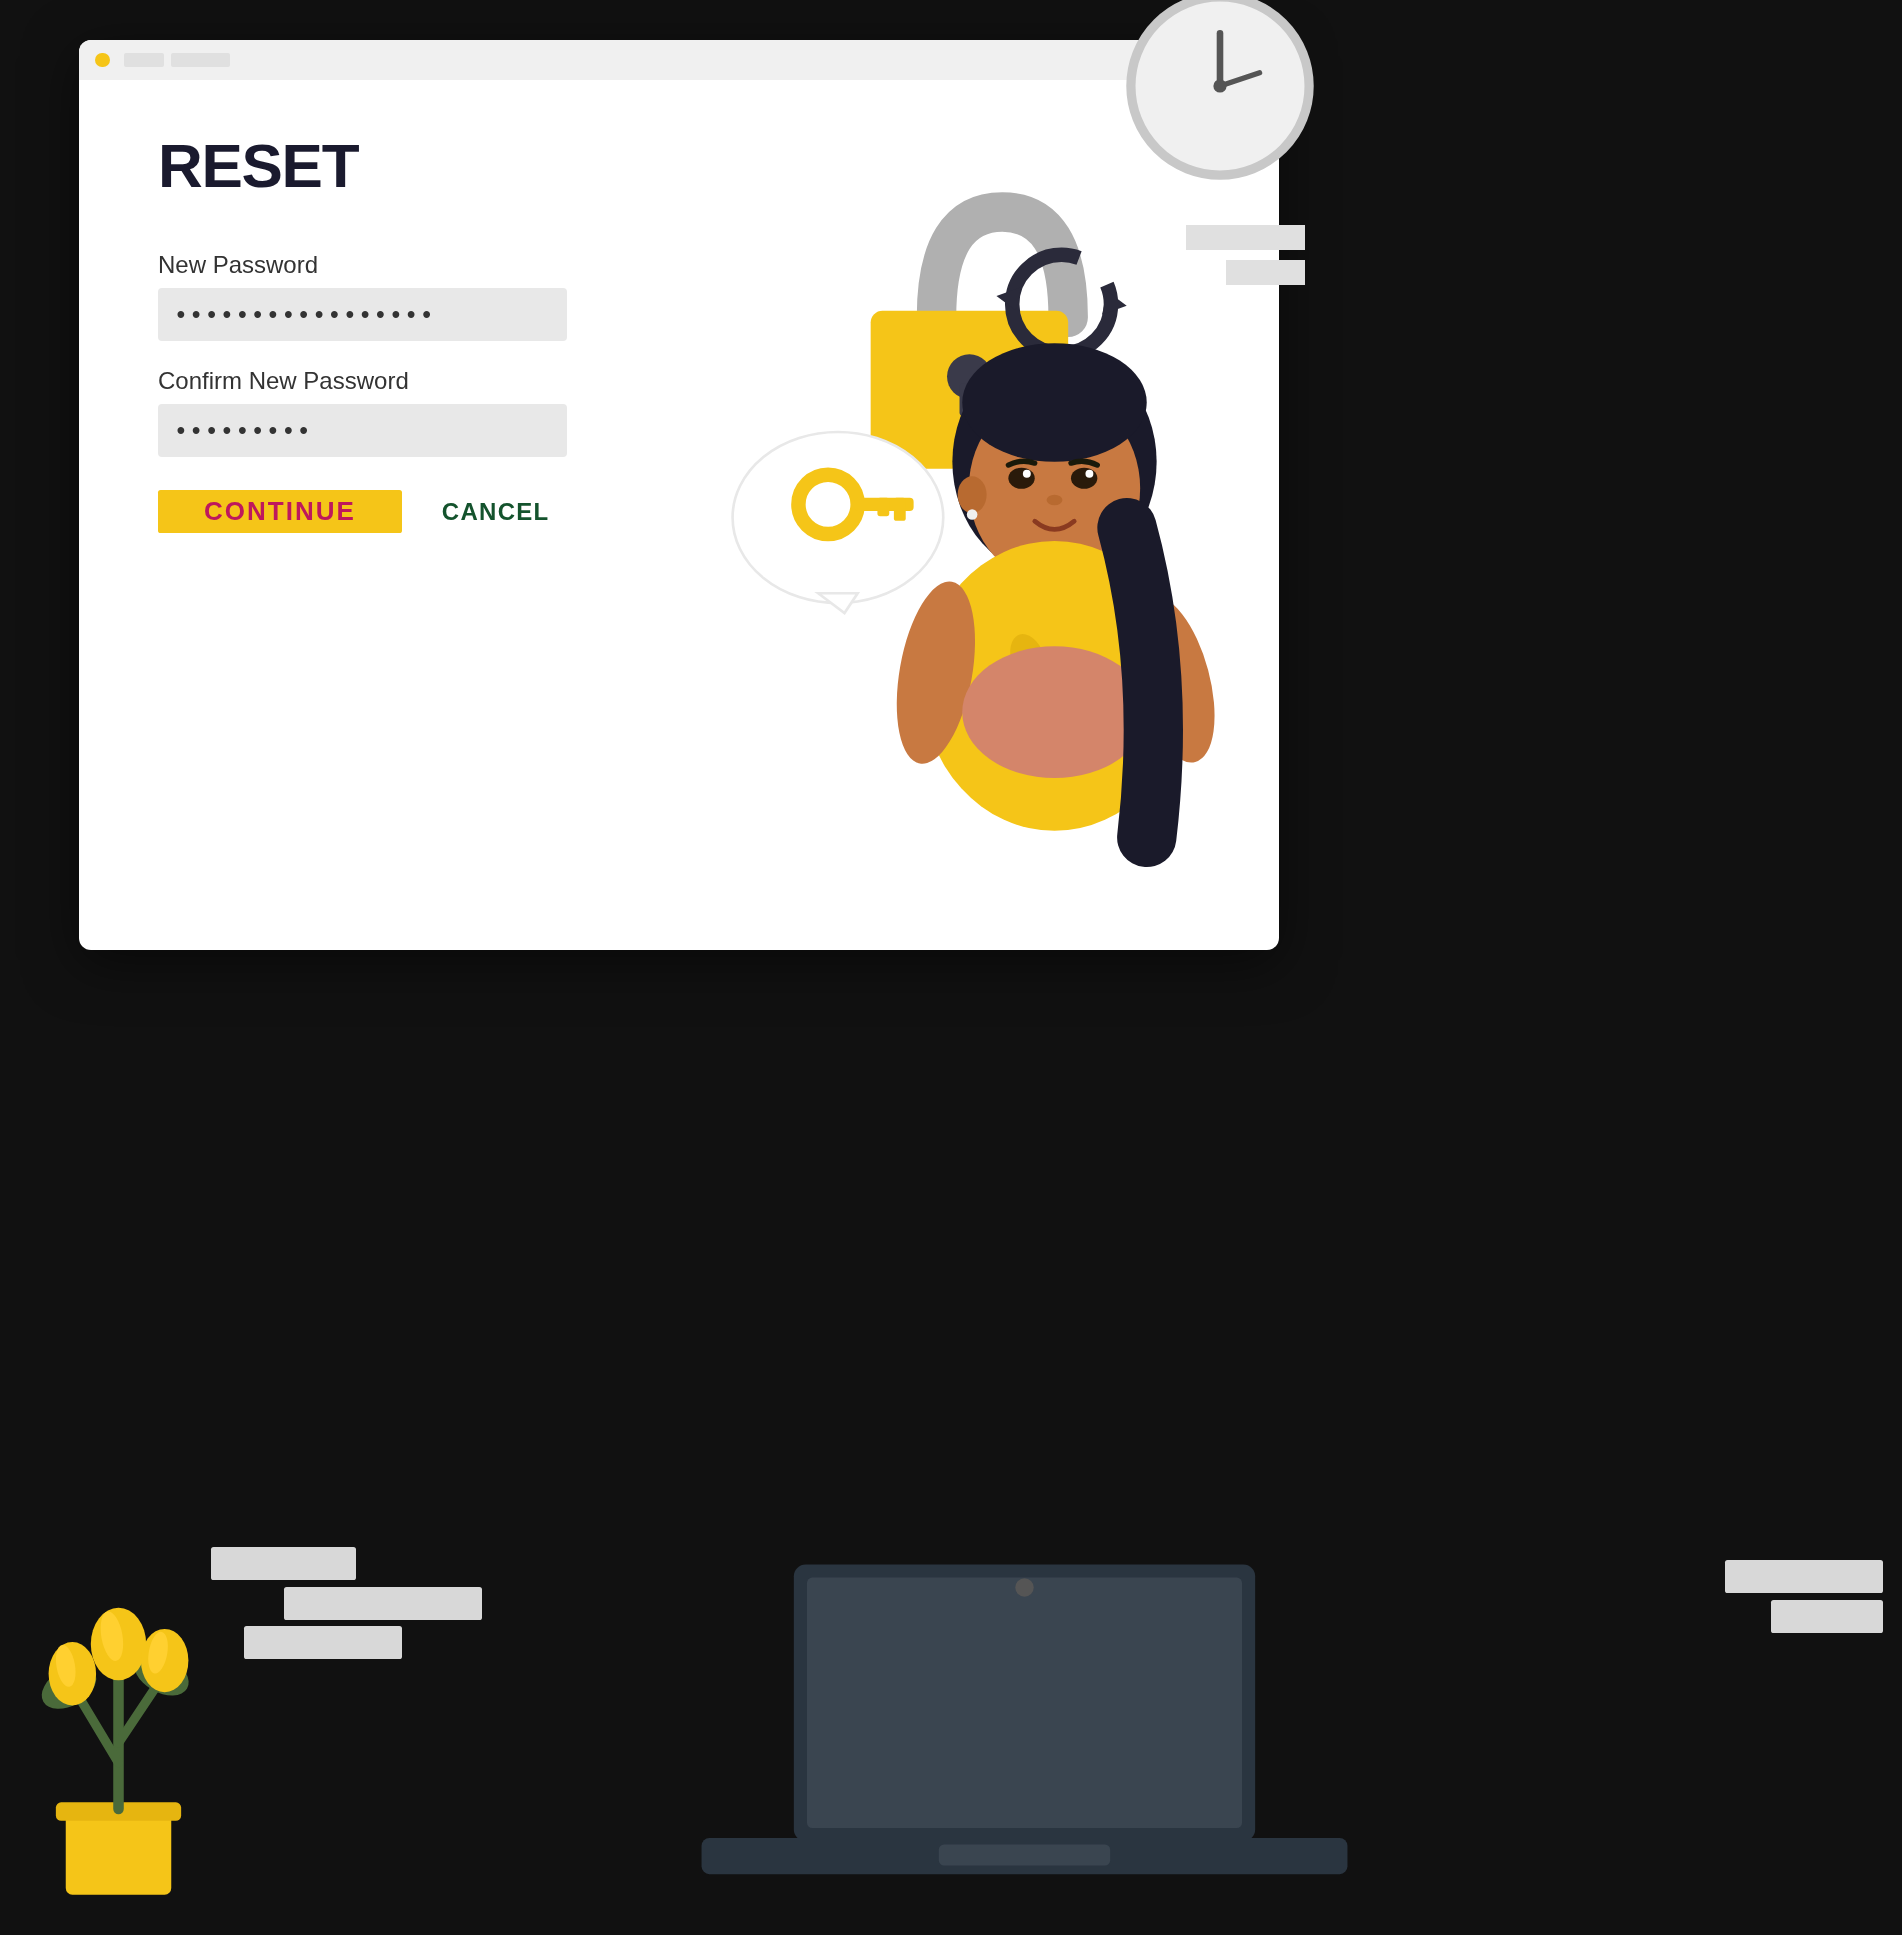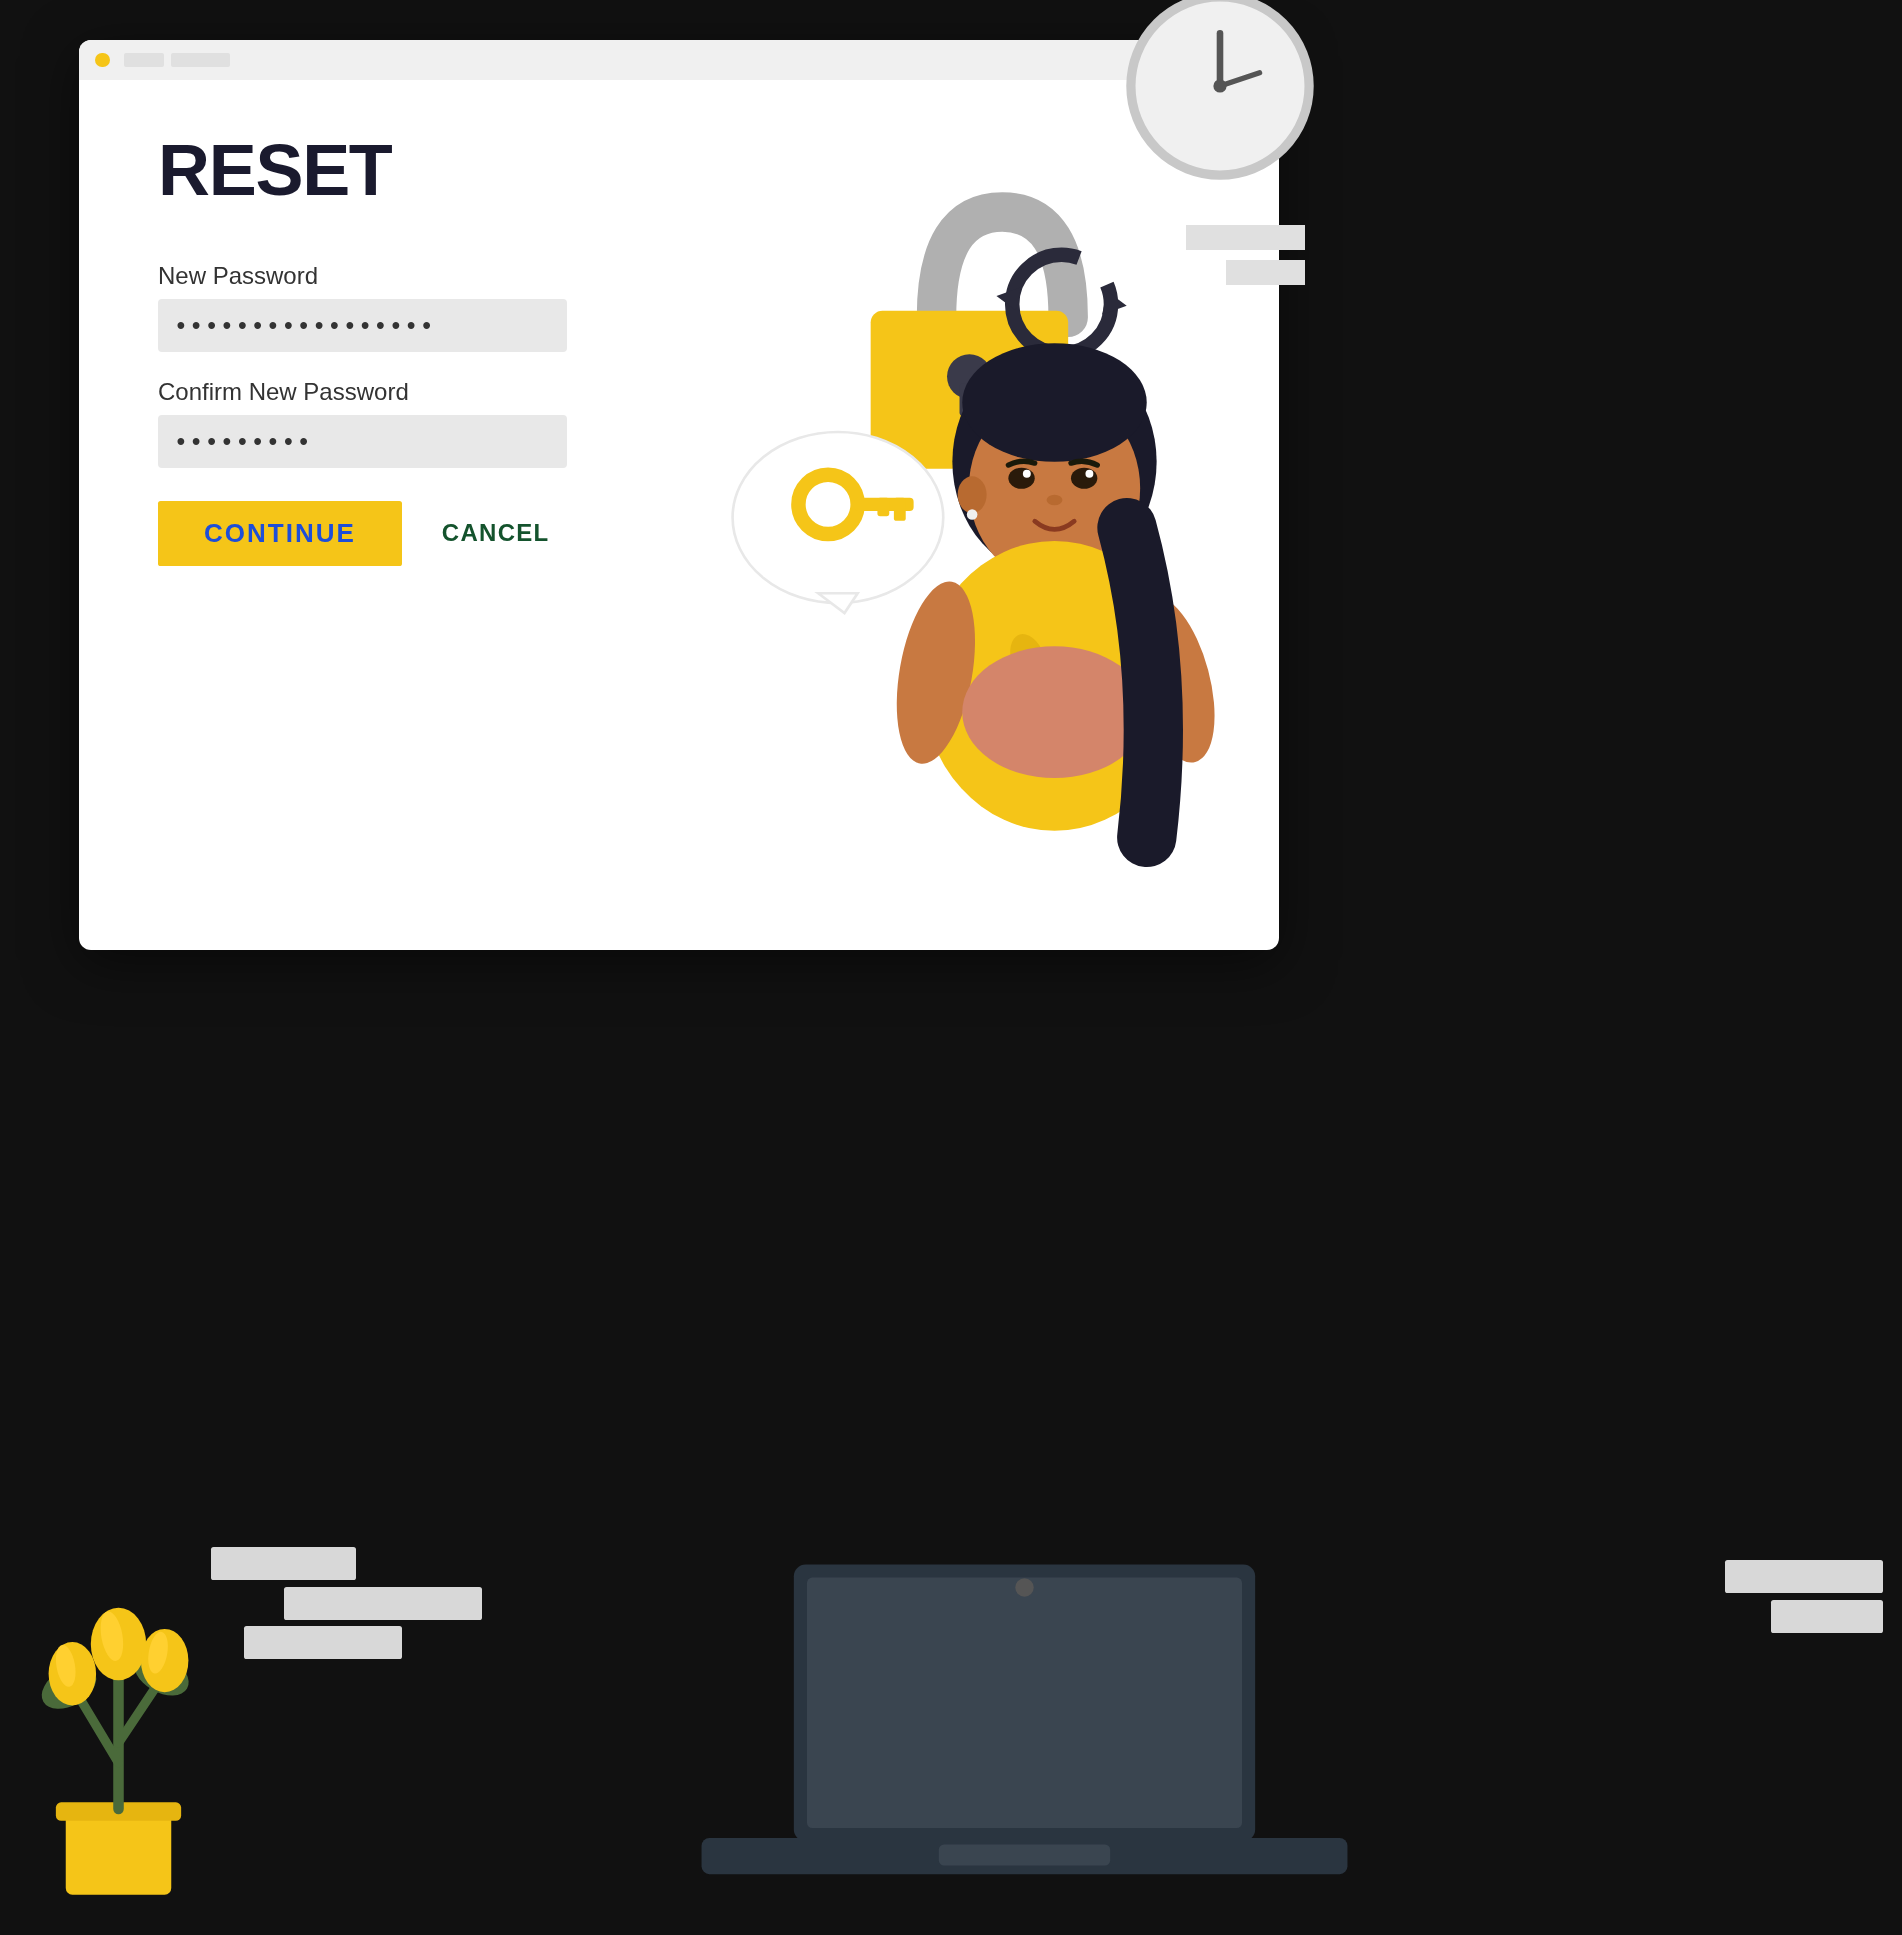--- a/index.html
+++ b/index.html
@@ -41,21 +41,21 @@
       border-radius: 50%;
     }
     .dot-yellow { background: #f5c518; }
 
     .browser-content {
       padding: 53px 79px;
     }
 
     
     .page-title {
-      font-size: 72px;
+      font-size: 62px;
       font-weight: 900;
       color: #1a1a2e;
       line-height: 1.05;
       letter-spacing: -1.3px;
       margin-bottom: 53px;
       max-width: 462px;
     }
 
     
     .form-group {
@@ -85,23 +85,23 @@
     
     .button-row {
       display: flex;
       align-items: center;
       gap: 40px;
       margin-top: 33px;
     }
 
     .btn-continue {
       background: #f5c518;
-      color: #1d4ed8;
+      color: #be185d;
       border: none;
-      padding: 17px 46px;
+      padding: 6px 46px;
       font-size: 26px;
       font-weight: 800;
       letter-spacing: 2px;
       cursor: pointer;
       border-radius: 2.6px;
       text-transform: uppercase;
     }
 
     .btn-cancel {
       background: transparent;

